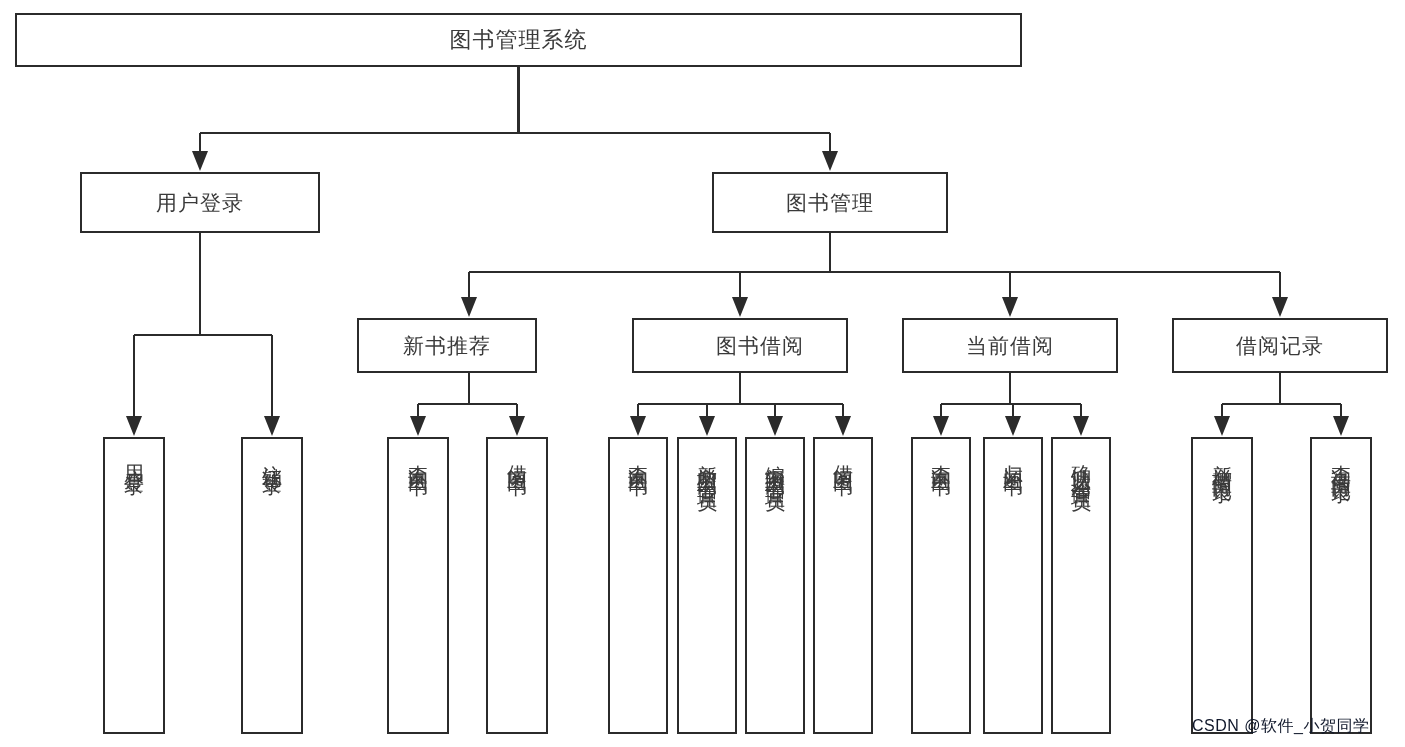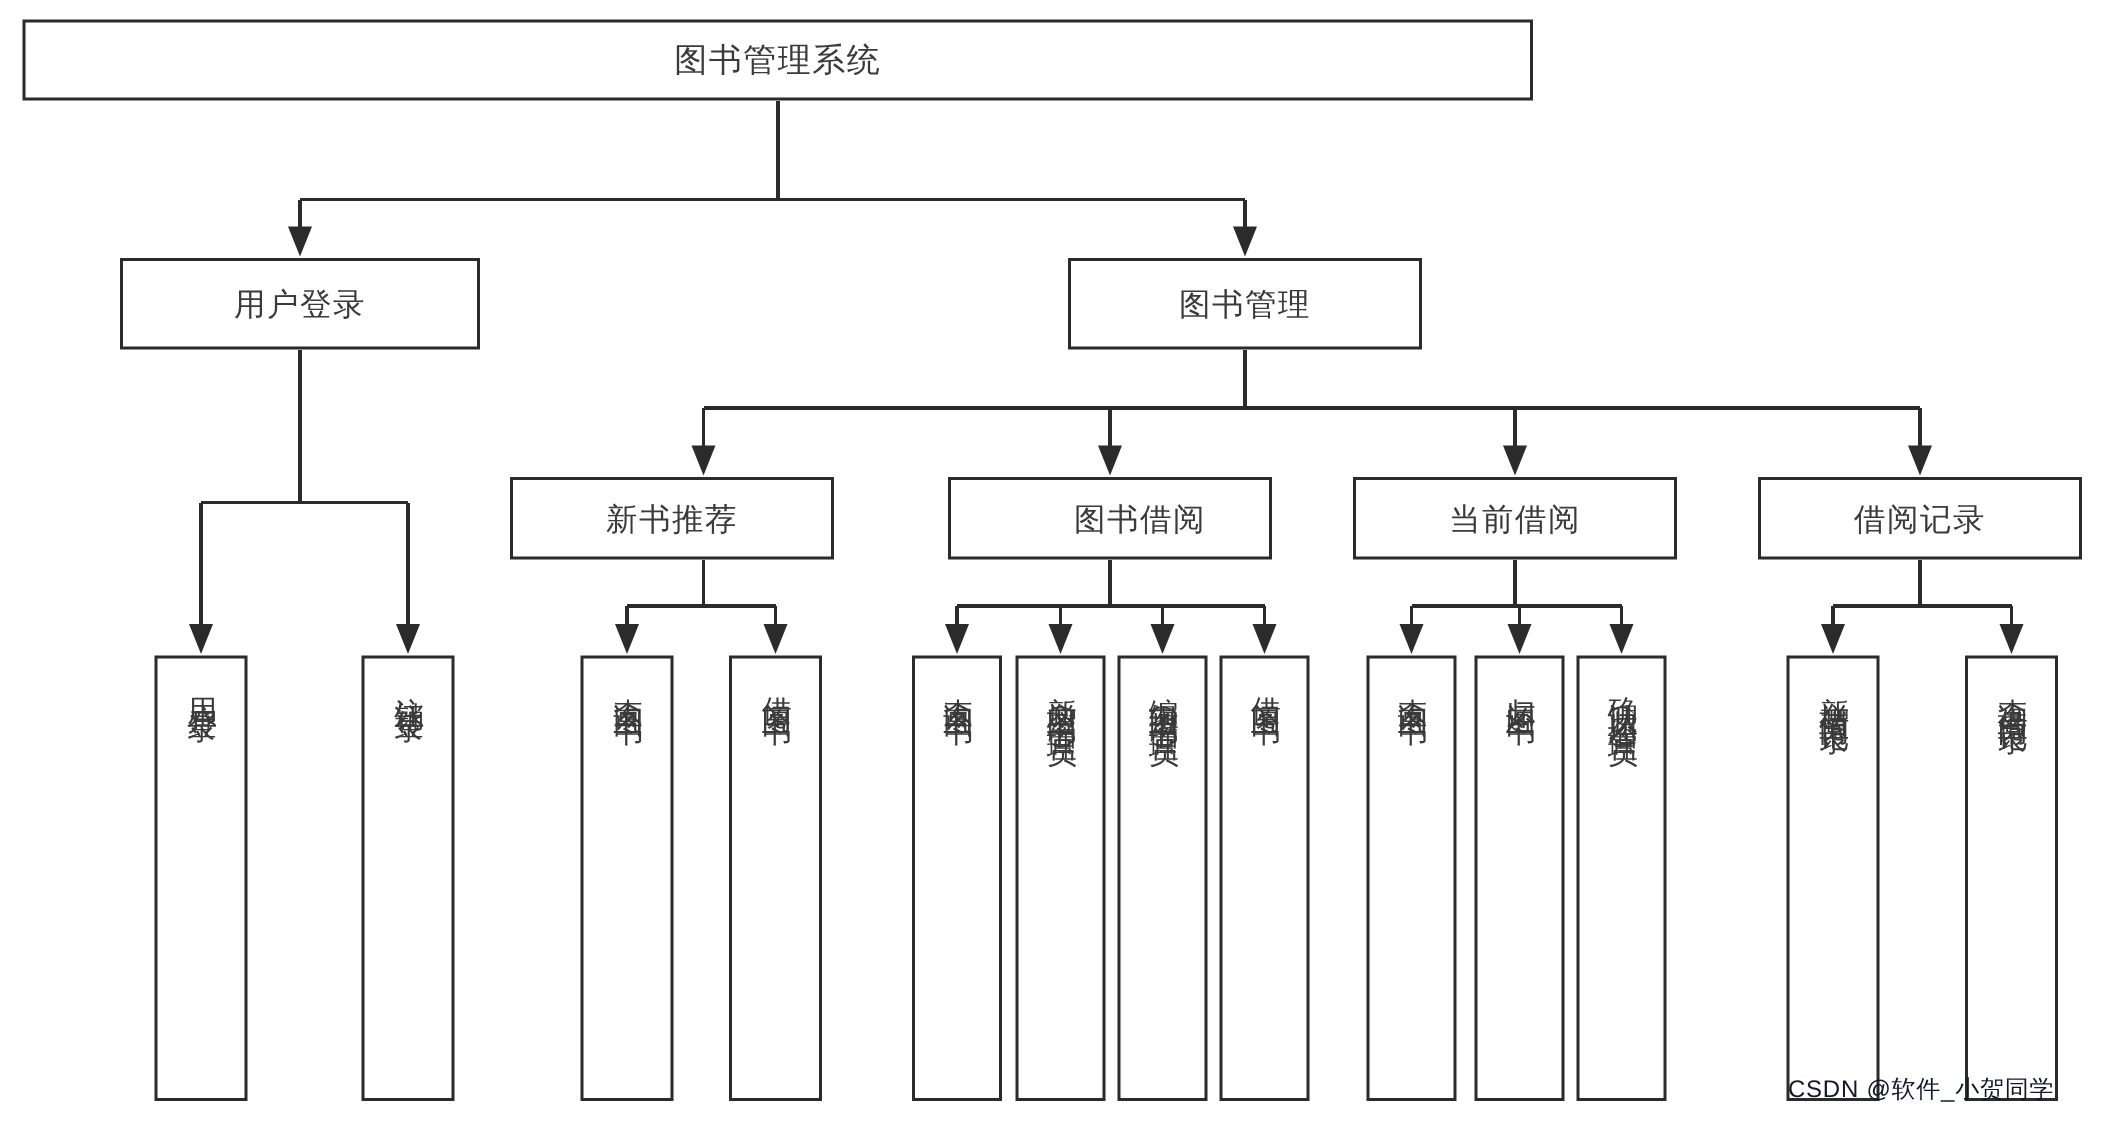--- a/index.html
+++ b/index.html
@@ -74,21 +74,21 @@
   <div id="nodes">
       <div class="node root" style="left: 15px; top: 13px; width: 1007px; height: 54px;">
         <span class="label">图书管理系统</span>
       </div>
       <div class="node lvl2" style="left: 80px; top: 172px; width: 240px; height: 61px;">
         <span class="label">用户登录</span>
       </div>
       <div class="node lvl2" style="left: 712px; top: 172px; width: 236px; height: 61px; text-align: center;">
         <span class="label">图书管理</span>
       </div>
-      <div class="node lvl3" style="left: 340px; top: 318px; width: 216px; height: 55px;">
+      <div class="node lvl3" style="left: 357px; top: 318px; width: 180px; height: 55px;">
         <span class="label">新书推荐</span>
       </div>
       <div class="node lvl3" style="left: 632px; top: 318px; width: 216px; height: 55px; padding-left: 40px;">
         <span class="label">图书借阅</span>
       </div>
       <div class="node lvl3" style="left: 902px; top: 318px; width: 216px; height: 55px; justify-content: center;">
         <span class="label">当前借阅</span>
       </div>
       <div class="node lvl3" style="left: 1172px; top: 318px; width: 216px; height: 55px;">
         <span class="label">借阅记录</span>

